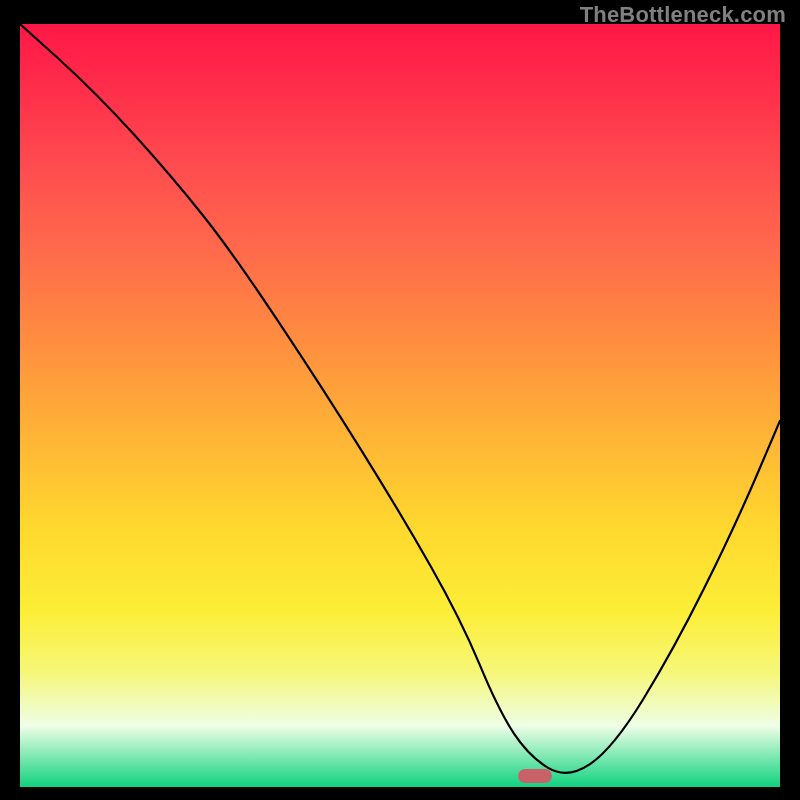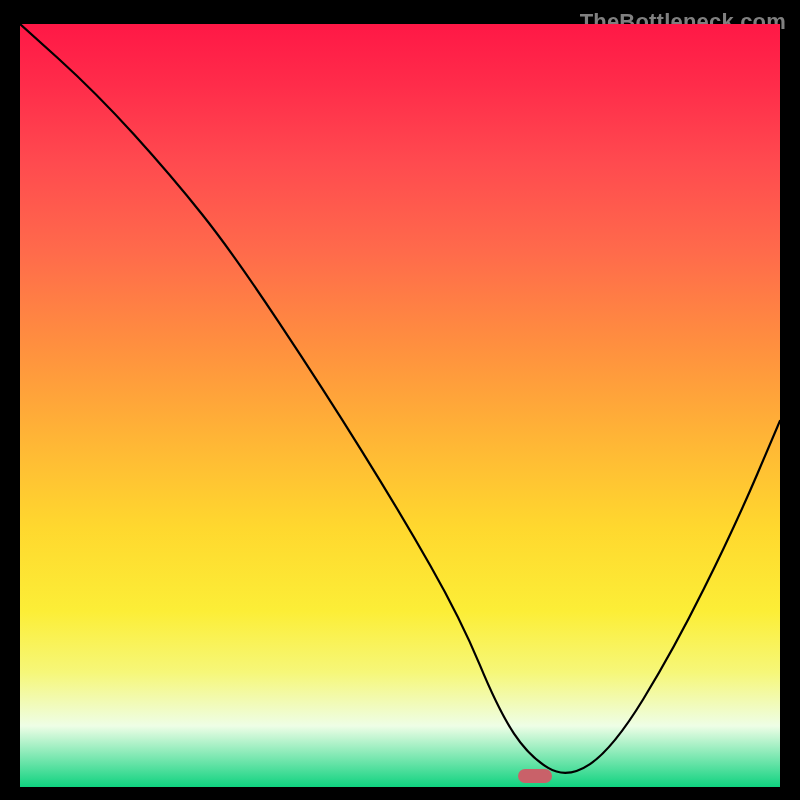--- a/index.html
+++ b/index.html
@@ -26,21 +26,21 @@
       #ffb436 54%,
       #ffd82e 66%,
       #fcee37 77%,
       #f6f779 85%,
       #eefee6 92%,
       #0fd27f 100%
     );
   }
   .watermark {
     position: absolute;
-    top: 9px;
+    top: 2px;
     right: 14px;
     color: #808080;
     font-size: 22px;
     font-weight: 600;
     letter-spacing: 0.2px;
   }
   .chart-svg {
     position: absolute;
     left: 0;
     top: 0;

